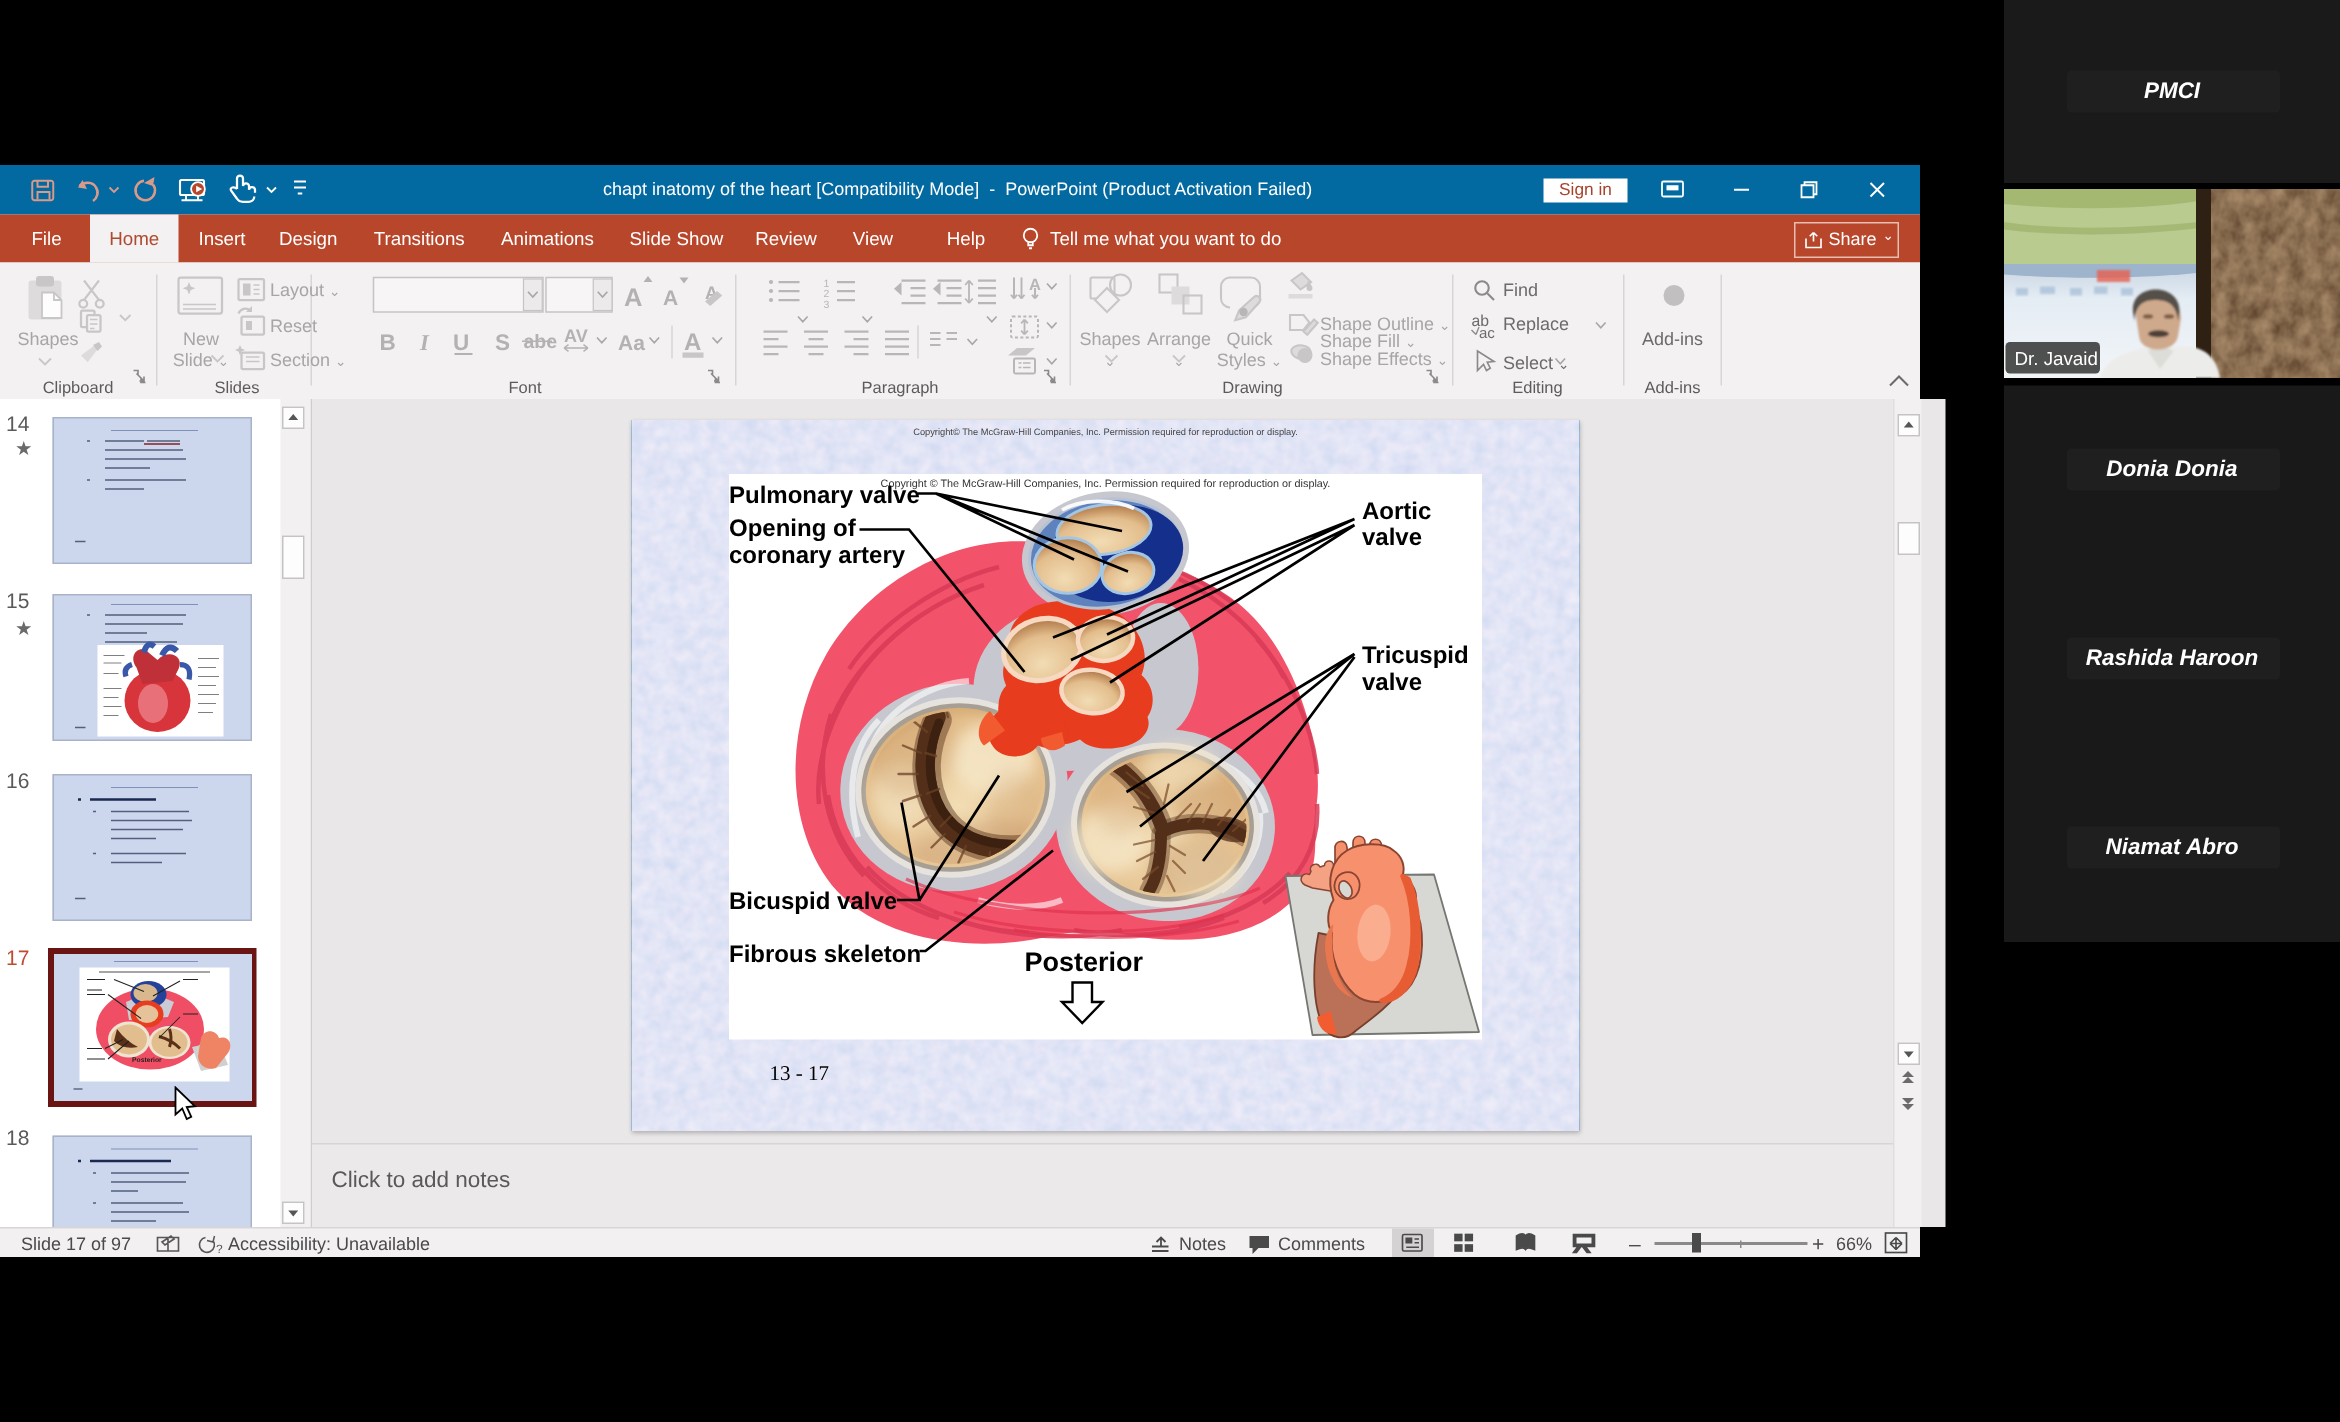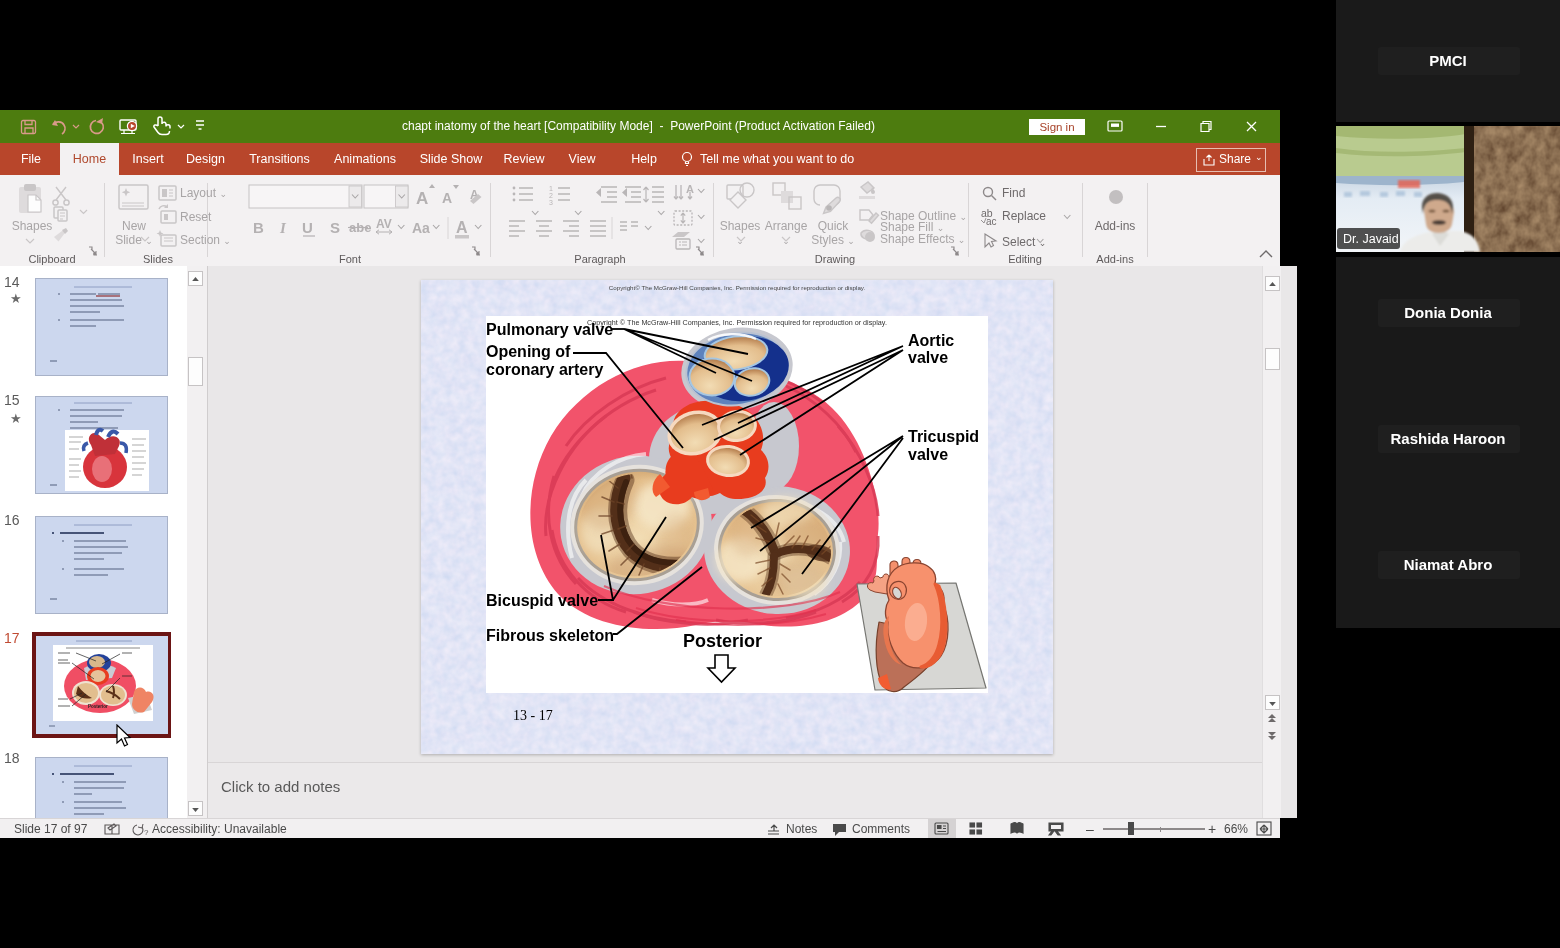--- a/index.html
+++ b/index.html
@@ -1,41 +1,41 @@
 <!DOCTYPE html>
 <html><head>
 <meta charset="utf-8">
 <style>
   html,body{margin:0;padding:0;background:#000;}
   #page{position:relative;width:1560px;height:948px;background:#000;overflow:hidden;
         font-family:"Liberation Sans",sans-serif;}
   .abs{position:absolute;}
   
   #ppt{position:absolute;left:0;top:110px;width:1280px;height:728px;background:#f3f1f2;}
-  #titlebar{position:absolute;left:0;top:0;width:1280px;height:33px;background:#4d7c0f;}
+  #titlebar{position:absolute;left:0;top:0;width:1280px;height:33px;background:#0369a1;}
   #tabrow{position:absolute;left:0;top:33px;width:1280px;height:32px;background:#B8462B;}
   .tab{position:absolute;top:0;height:32px;line-height:32px;color:#fff;font-size:12.5px;text-align:center;}
   #ribbon{position:absolute;left:0;top:65px;width:1280px;height:91px;background:#f3f1f2;border-bottom:1px solid #d3d0d1;}
   .gsep{position:absolute;top:8px;height:74px;width:1px;background:#d8d5d6;}
   .glabel{position:absolute;top:78px;height:12px;font-size:11px;color:#5e5a5b;text-align:center;}
   
   #content{position:absolute;left:0;top:156px;width:1280px;height:552px;background:#e9e7e8;padding-left:17px;}
   #thumbs{position:absolute;left:0;top:0;width:207px;height:552px;background:#fff;border-right:1px solid #d0cdce;overflow:hidden;}
   .thumbnum{position:absolute;left:5px;font-size:14px;color:#5a5a5a;}
   .thumb{position:absolute;left:35px;width:133px;height:76px;background:#ccd7ee;border:1px solid #a8b2c8;box-sizing:border-box;}
   .star{position:absolute;left:10px;font-size:13px;color:#6a6a6a;}
   #canvas{position:absolute;left:208px;top:0;width:1054px;height:552px;background:#e9e7e8;}
   #vscroll{position:absolute;left:1262px;top:0;width:18px;height:552px;background:#f2f0f1;border-left:1px solid #e0dedf;}
   #notes{position:absolute;left:208px;top:496px;width:1054px;height:56px;background:#ebe9ea;border-top:1px solid #d8d5d6;}
   #statusbar{position:absolute;left:0;top:708px;width:1280px;height:20px;background:#f2f0f1;border-top:1px solid #d8d5d6;box-sizing:border-box;font-size:12px;color:#4a4a4a;}
   
   #slide{position:absolute;left:213px;top:14px;width:632px;height:474px;background:#0369a1;box-shadow:0 1px 3px rgba(0,0,0,.25);}
   
   .tile{position:absolute;left:1336px;width:224px;background:#1a1a1a;}
-  .pname{position:absolute;left:1336px;width:224px;text-align:center;color:#fff;font-weight:bold;font-size:15px;}
+  .pname{position:absolute;left:1336px;width:224px;text-align:center;color:#fff;font-weight:bold;font-size:15px;font-style:italic;}
 </style>
 </head>
 <body>
 <div id="page">
   <div id="ppt">
     <div id="titlebar">
 
       <svg class="abs" style="left:20px;top:4px;" width="190" height="26" viewBox="0 0 190 26">
         <g stroke="#d99a8a" stroke-width="1.3" fill="none">
           <path d="M3 6.5 h11 a1.5 1.5 0 0 1 1.5 1.5 v10 a1.5 1.5 0 0 1 -1.5 1.5 h-11 a1.5 1.5 0 0 1 -1.5 -1.5 v-10 a1.5 1.5 0 0 1 1.5-1.5 z"></path>

